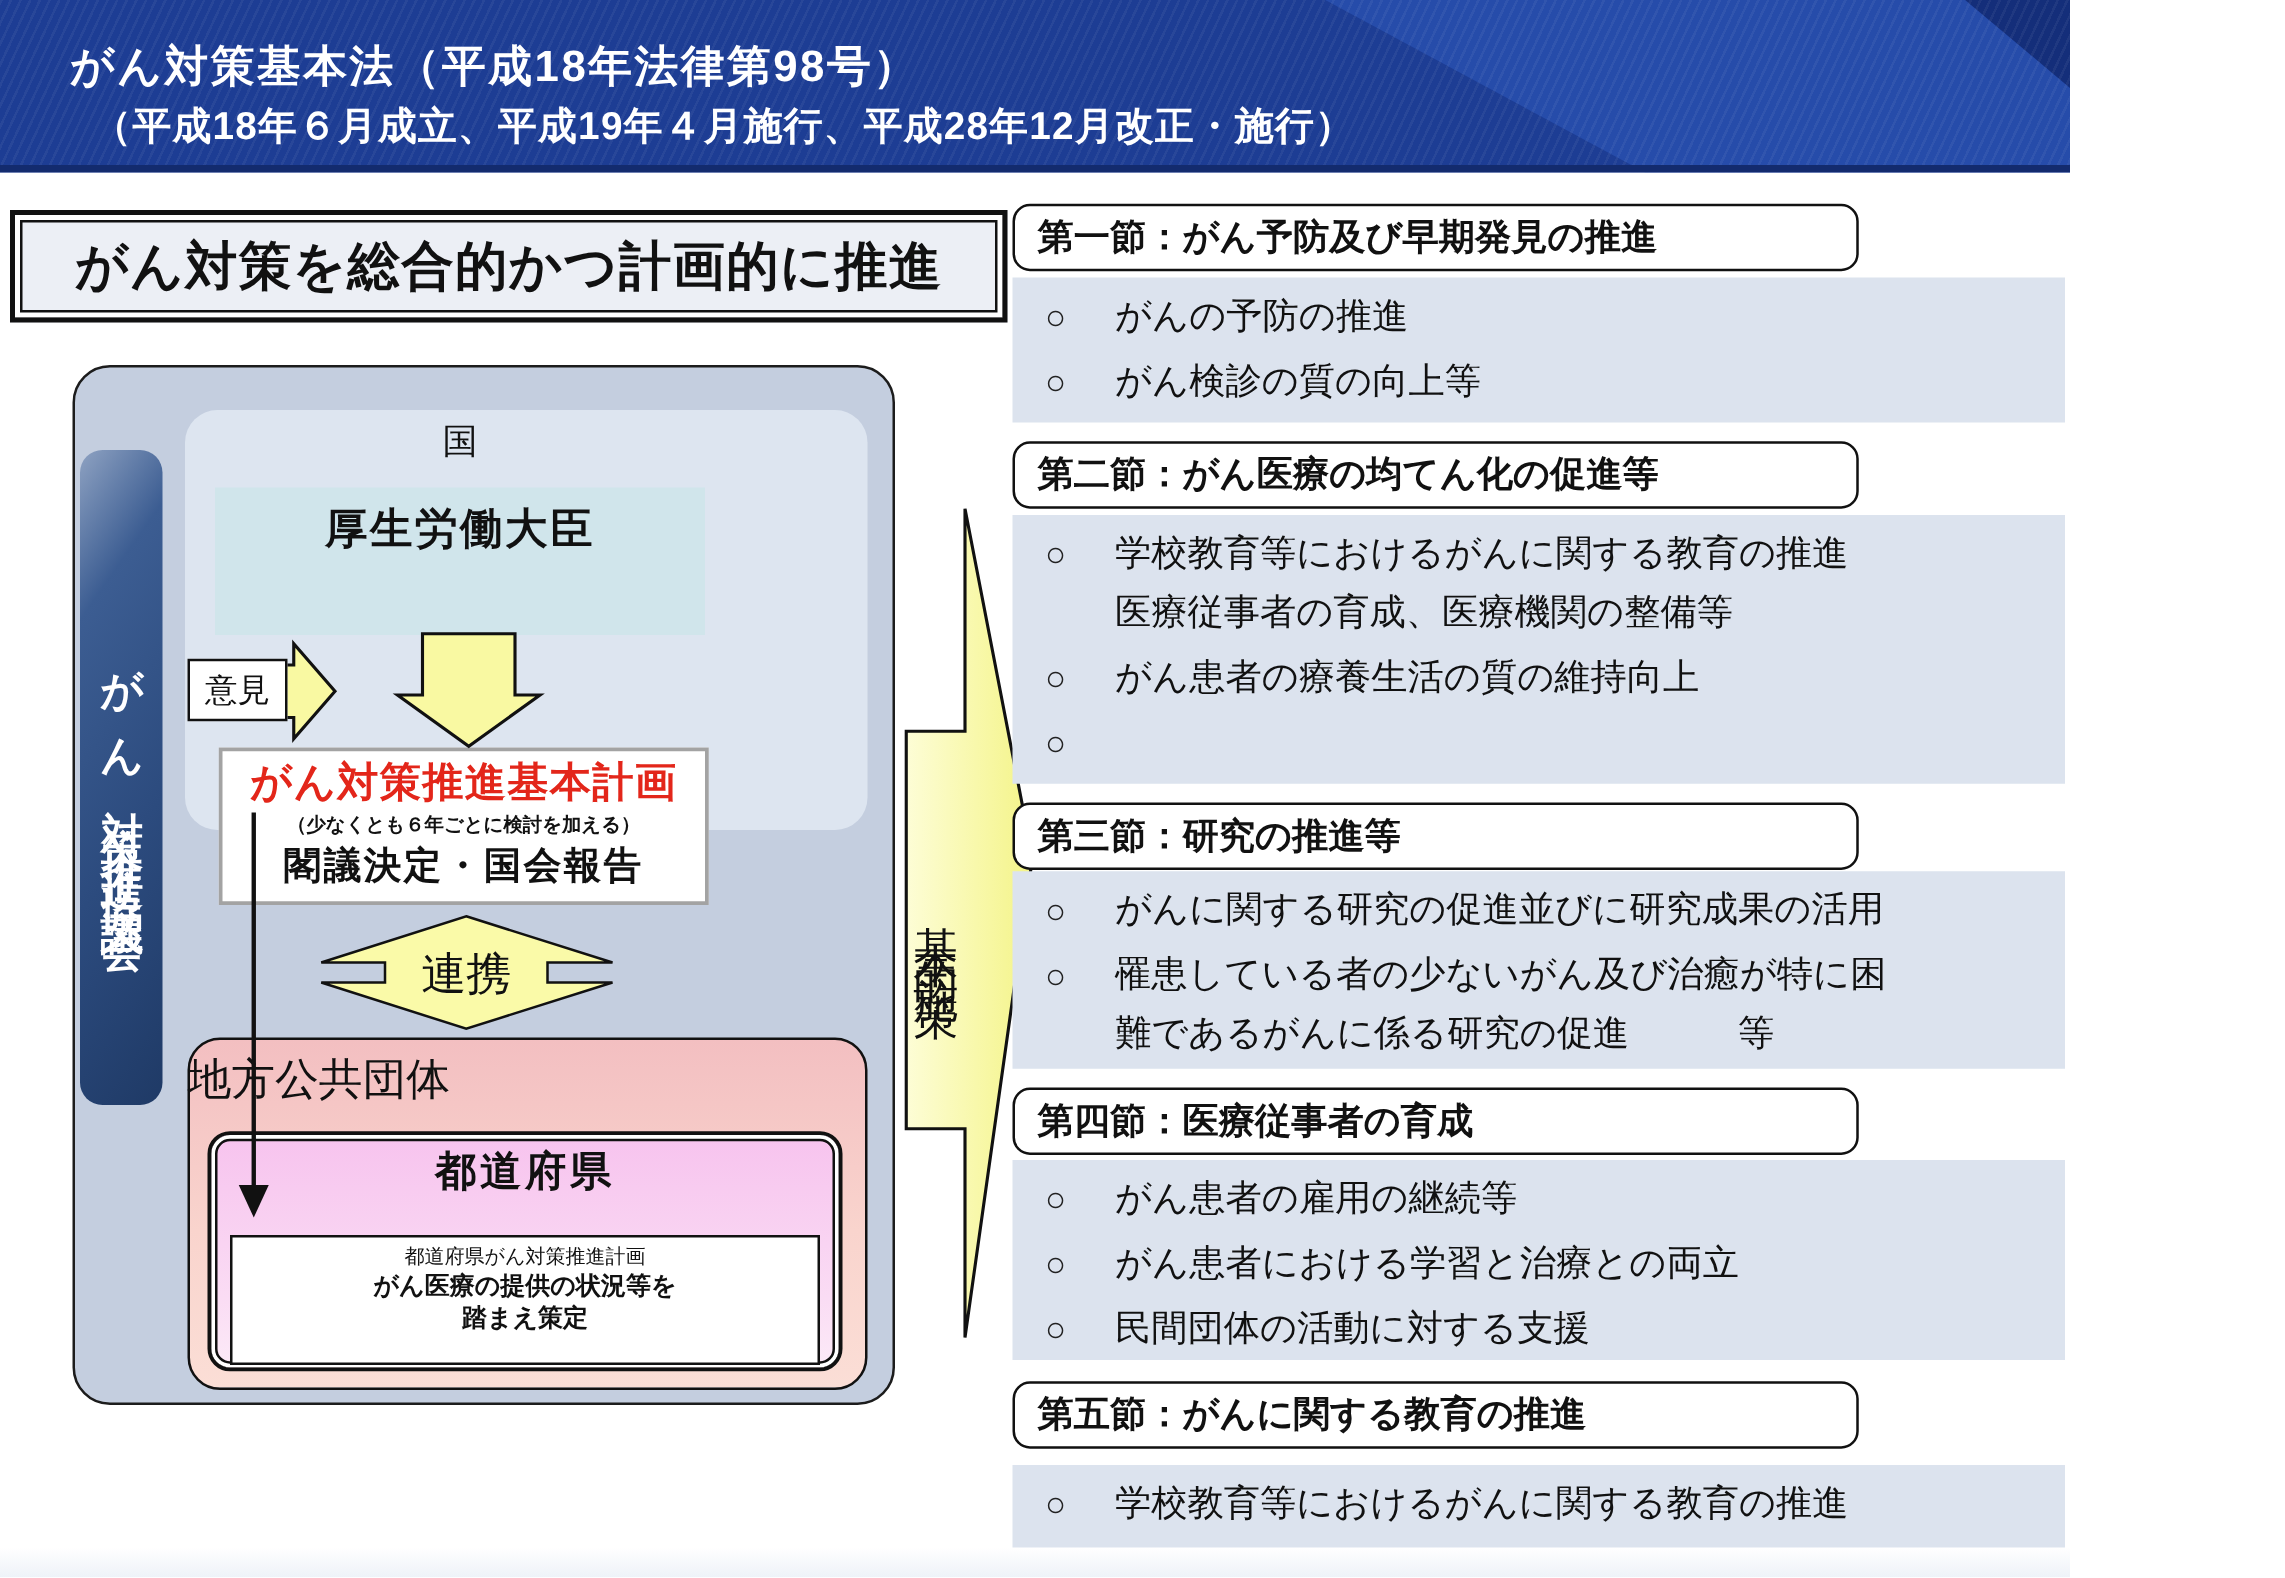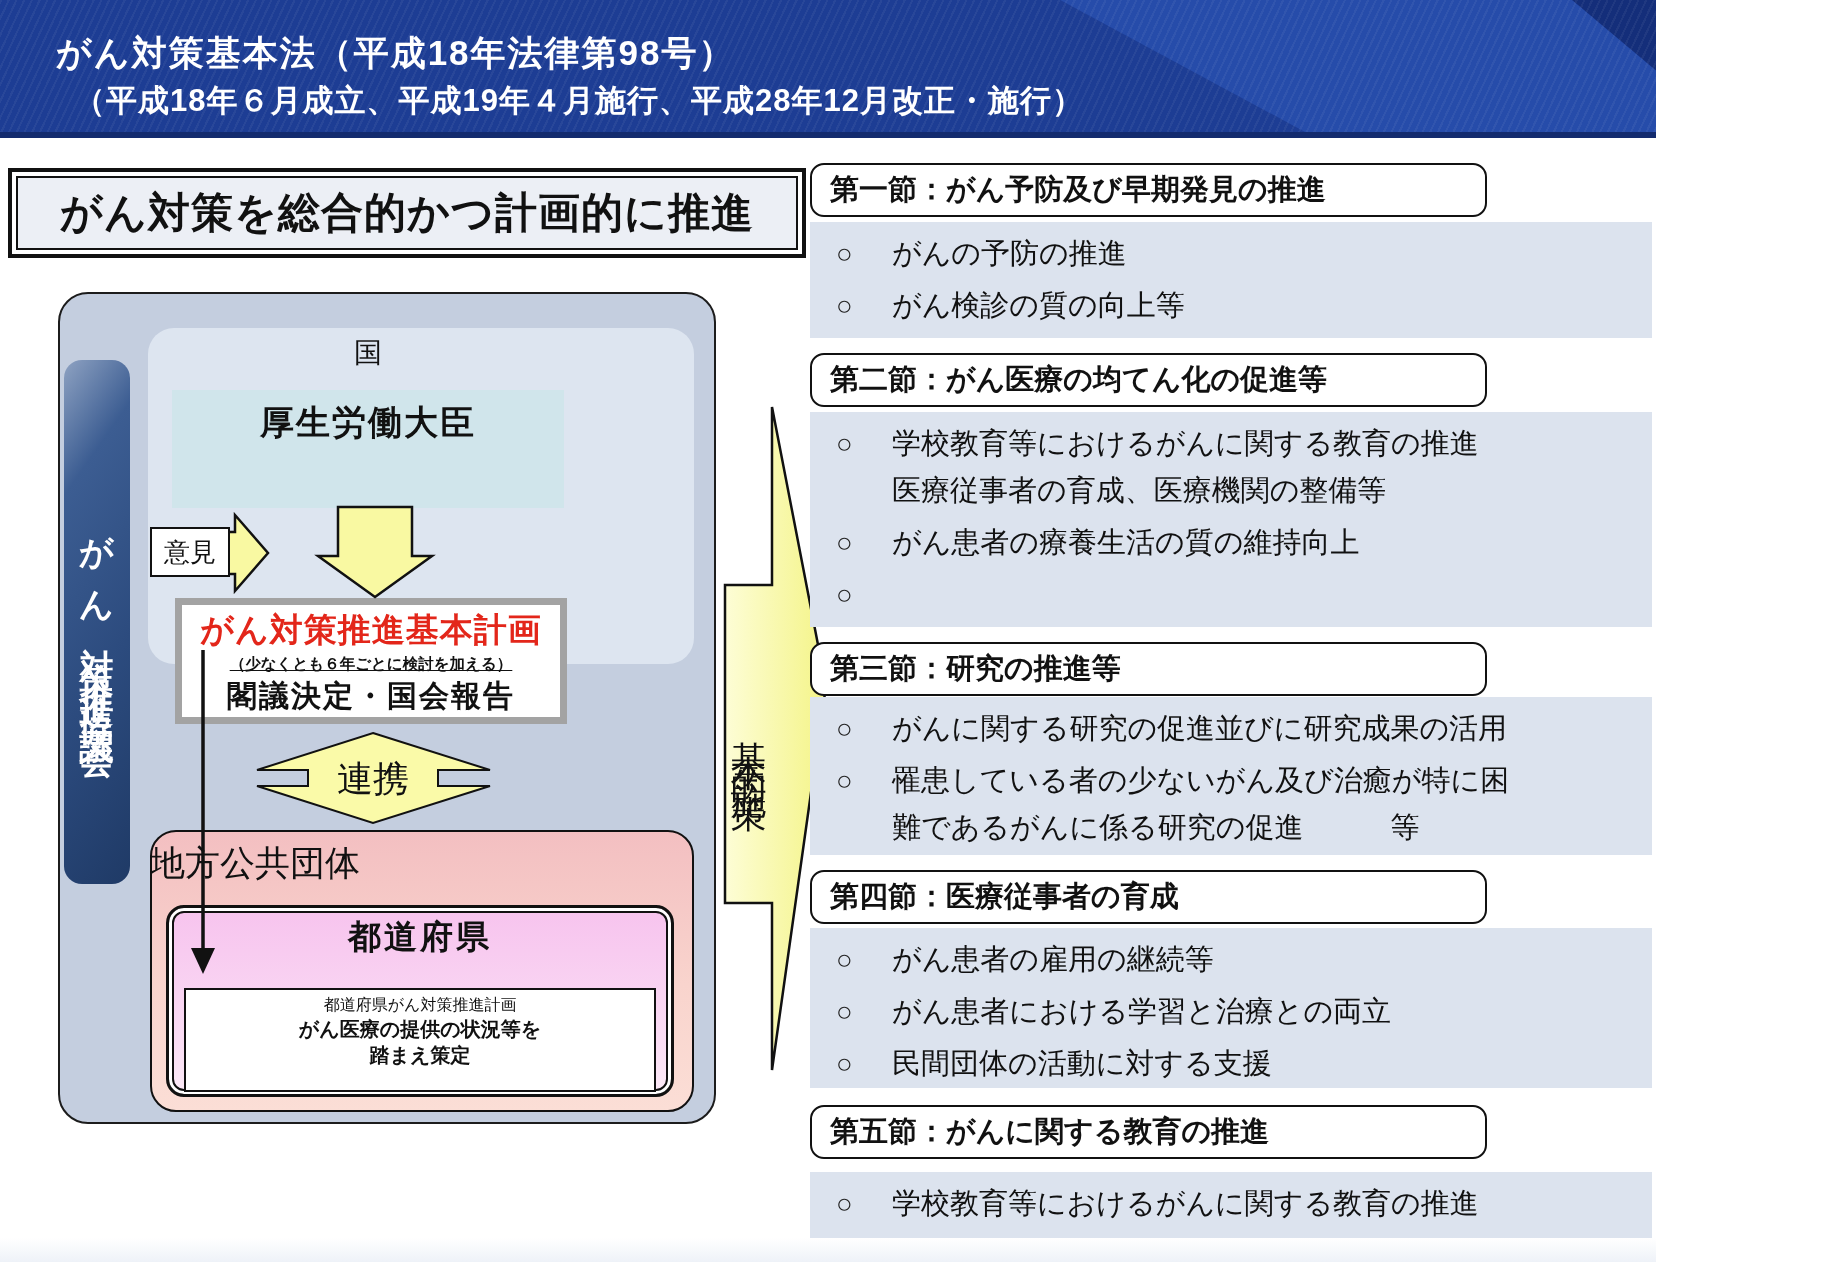--- a/index.html
+++ b/index.html
@@ -26,24 +26,24 @@
   #council-pill{position:absolute;left:64px;top:360px;width:66px;height:524px;border-radius:18px;
       background:linear-gradient(125deg,#8ea2c2 0%,#3c5d92 22%,#2c4b7e 60%,#1f3a66 100%);
       display:flex;align-items:center;justify-content:center;}
   #council-pill .vtext{writing-mode:vertical-rl;text-orientation:upright;color:#fff;font-weight:bold;
       font-size:34px;letter-spacing:16px;}
   #national-box{position:absolute;left:148px;top:328px;width:546px;height:336px;background:#dde5f0;border-radius:26px;}
   #kuni-label{position:absolute;left:172px;top:334px;width:392px;text-align:center;font-size:28px;}
   #minister-box{position:absolute;left:172px;top:390px;width:392px;height:118px;background:#d0e5eb;}
   #minister-title{margin-top:10px;text-align:center;font-size:34px;font-weight:bold;letter-spacing:2px;}
   #minister-sub{margin-top:12px;text-align:center;font-size:21px;font-weight:bold;}
-  #plan-box{position:absolute;left:175px;top:598px;width:392px;height:126px;background:#fff;border:7px solid #a3a3a3;
+  #plan-box{position:absolute;left:175px;top:598px;width:392px;height:126px;background:#fff;border:3px solid #a3a3a3;
             box-sizing:border-box;text-align:center;}
   #plan-title{margin-top:3px;font-size:33px;font-weight:bold;color:#e3261a;letter-spacing:1px;}
-  #plan-note{font-size:15.5px;font-weight:bold;margin-top:1px;text-decoration:underline;}
+  #plan-note{font-size:15.5px;font-weight:bold;margin-top:1px;}
   #plan-sub{font-size:30px;font-weight:bold;margin-top:1px;letter-spacing:2px;}
   #local-box{position:absolute;left:150px;top:830px;width:540px;height:278px;border:2px solid #111;border-radius:26px;
              background:linear-gradient(180deg,#f3bfc1 0%,#f9d4cd 55%,#fbded6 100%);}
   #local-label{position:absolute;left:150px;top:840px;width:540px;text-align:left;font-size:35px;}
   #pref-box{position:absolute;left:166px;top:905px;width:508px;height:192px;border:3px solid #111;border-radius:18px;
             box-shadow:inset 0 0 0 3px #ffffff,inset 0 0 0 5px #111;box-sizing:border-box;
             background:linear-gradient(180deg,#f7c3ee 0%,#fadcf4 70%,#fceaf7 100%);}
   #pref-label{position:absolute;left:166px;top:915px;width:508px;text-align:center;font-size:33px;font-weight:bold;letter-spacing:3px;}
   #pref-plan-box{position:absolute;left:184px;top:988px;width:472px;height:104px;background:#fff;border:2.5px solid #111;
                  box-sizing:border-box;text-align:center;}

